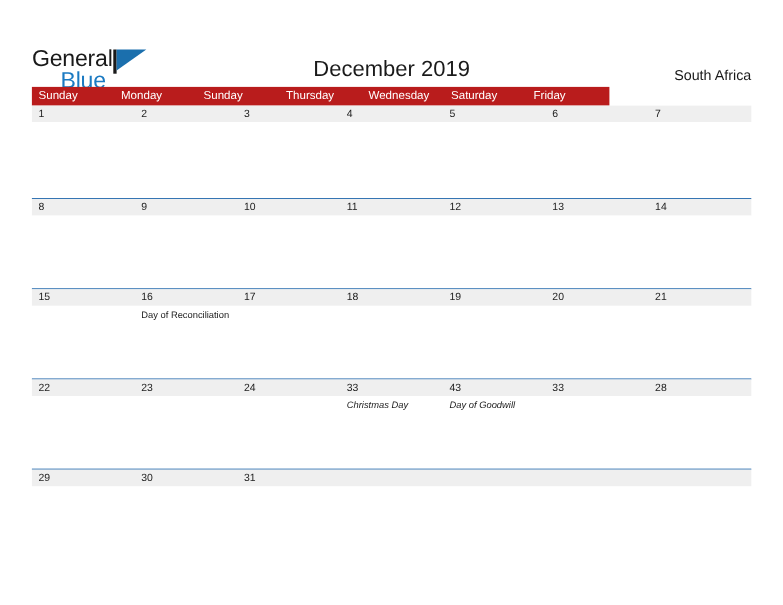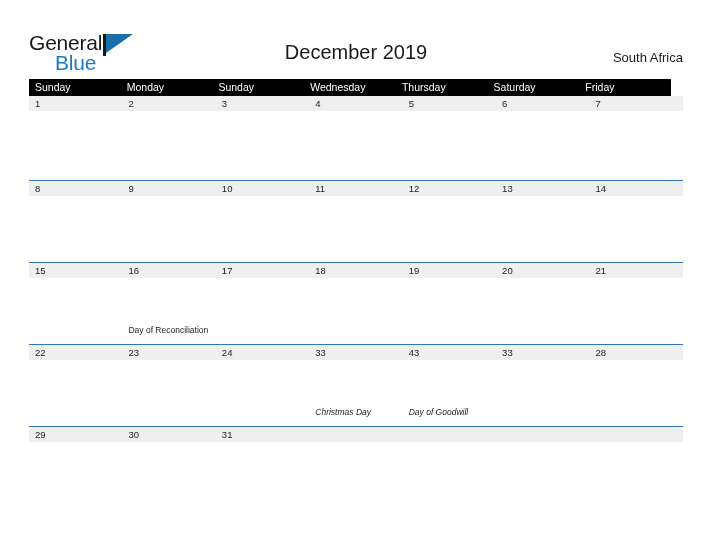--- a/index.html
+++ b/index.html
@@ -19,21 +19,21 @@
     position: relative;
     width: 712px;
     height: 550px;
     background: #ffffff;
   }
 
   
   .header {
     position: absolute;
     left: 0;
-    top: 4px;
+    top: 15px;
     width: 712px;
     height: 78px;
   }
 
   .logo {
     position: absolute;
     left: 29px;
     top: 28px;
     width: 120px;
     height: 46px;
@@ -109,23 +109,23 @@
   
   .calendar {
     position: absolute;
     left: 29px;
     top: 79px;
     width: 654px;
   }
 
   .dow-row {
     display: flex;
-    width: 642px;
+    width: 525px;
     height: 17px;
-    background: #000000;
+    background: #b91c1c;
   }
   .dow-cell {
     flex: 1 1 0;
     font-size: 10.5px;
     line-height: 17px;
     color: #ffffff;
     padding-left: 6px;
     box-sizing: border-box;
     white-space: nowrap;
     overflow: hidden;
@@ -161,21 +161,20 @@
     background: #ffffff;
   }
   .body-cell {
     flex: 1 1 0;
     padding: 3px 5px 0 6px;
     box-sizing: border-box;
     font-size: 8.5px;
     line-height: 11.5px;
     color: #222222;
     word-wrap: break-word;
-    margin-top: 44px;
   }
   .evt {
     display: block;
   }
 </style>
 </head>
 <body>
 
 <div class="page">
 
@@ -194,22 +193,22 @@
 
     <div class="cal-country">South Africa</div>
 
   </div>
 
   <div class="calendar">
     <div class="dow-row" id="dow-row">
         <div class="dow-cell">Sunday</div>
         <div class="dow-cell">Monday</div>
         <div class="dow-cell">Sunday</div>
+        <div class="dow-cell">Thursday</div>
         <div class="dow-cell">Wednesday</div>
-        <div class="dow-cell">Thursday</div>
         <div class="dow-cell">Saturday</div>
         <div class="dow-cell">Friday</div>
       </div>
     <div id="weeks-container">
         <div class="week-row">
           <div class="num-band">
             <div class="num-cell">1</div>
             <div class="num-cell">2</div>
             <div class="num-cell">3</div>
             <div class="num-cell">4</div>

